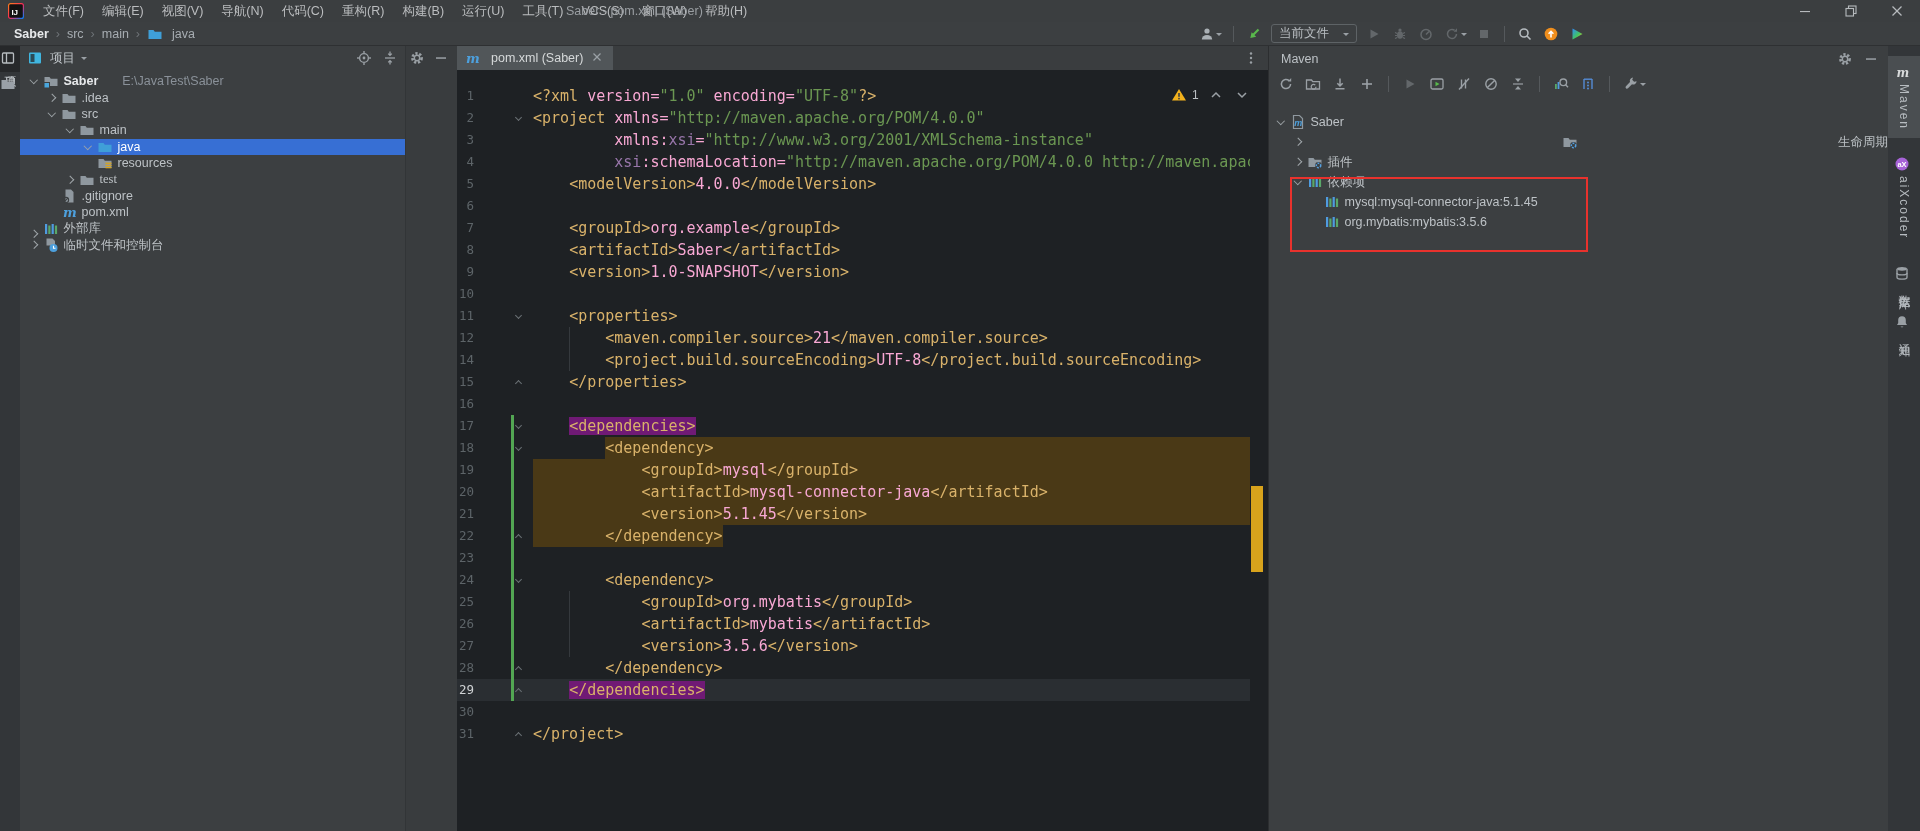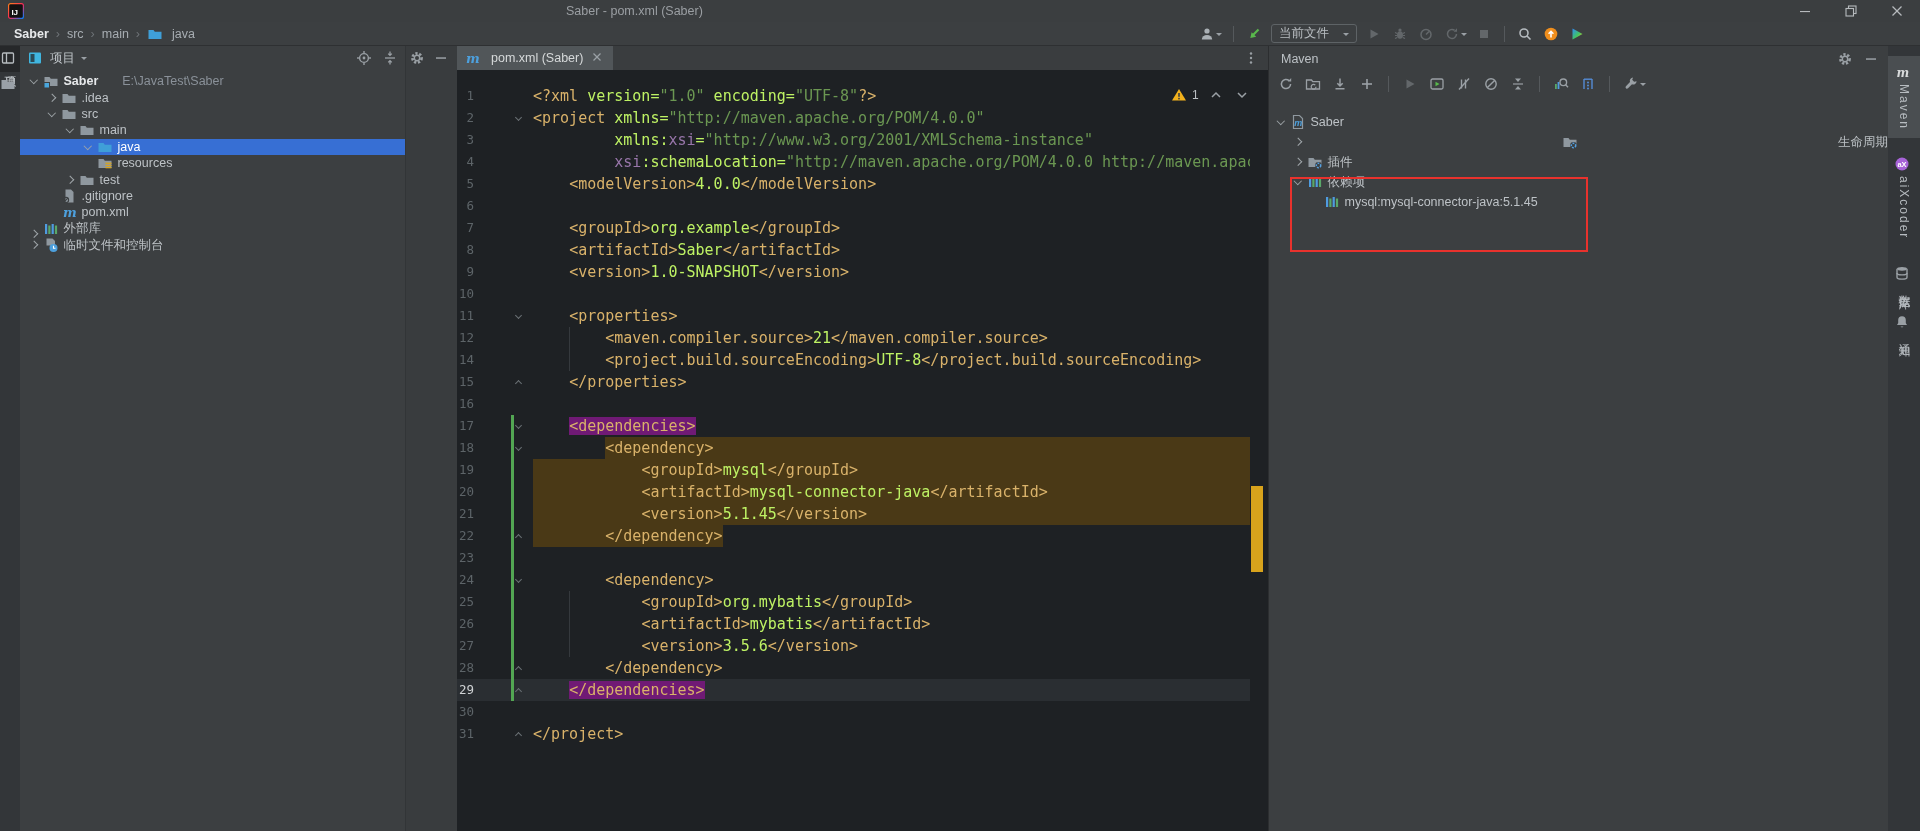--- a/index.html
+++ b/index.html
@@ -74,21 +74,21 @@
   .ln .num { display:inline-block; width:17px; text-align:right; }
   .code-row.caret .ln .num { color:#d0d3d5; }
   .chg-bar { position:absolute; left:54px; top:0; bottom:0; width:3px; background:#53a653; }
   .fold { position:absolute; left:59px; width:5px; height:5px; border-right:1.2px solid #6a7075;
     border-bottom:1.2px solid #6a7075; }
   .fold.d { top:8px; transform:rotate(45deg); }
   .fold.u { top:10px; transform:rotate(-135deg); }
   .lt { flex:1; position:relative; white-space:pre; overflow:hidden; font-size:15px; line-height:22px; }
   .lt.g::before { content:""; position:absolute; left:36px; top:0; bottom:0; width:1px; background:#35393d; }
   .tok.tag { color:#d9b26a; }
-  .tok.txt { color:#bef264;text-align:right; }
+  .tok.txt { color:#f9a8d4;text-align:right; }
   .tok.str { color:#6b9752; }
   .tok.ns  { color:#9876aa; }
   .tok.hl-green { background:#701a75; }
   .lt.bg-head { background:linear-gradient(90deg, transparent 72px, #4a3916 72px); }
   .lt.bg-full { background:#4a3916; }
   .lt.bg-tail { background:linear-gradient(90deg, #4a3916 190px, transparent 190px); }
   #inspection-widget { position:absolute; left:713px; top:40px; display:flex; align-items:center; gap:8px;
     color:#bdc2c6; font-size:12px; }
   #inspection-widget .cnt { margin-left:-4px; }
   #scroll-mark { position:absolute; left:794px; top:440px; width:12px; height:86px; background:#d8a31c; }
@@ -121,20 +121,34 @@
           <defs>
             <linearGradient id="ijg" x1="0" y1="0" x2="1" y2="1">
               <stop offset="0" stop-color="#fc801d"></stop>
               <stop offset=".5" stop-color="#fe2857"></stop>
               <stop offset="1" stop-color="#007eff"></stop>
             </linearGradient>
           </defs>
           <rect x="0.6" y="0.6" width="14.8" height="14.8" rx="2" fill="#121212" stroke="url(#ijg)" stroke-width="1.2"></rect>
           <text x="3.4" y="11.5" font-size="8" font-weight="bold" fill="#fff">IJ</text>
         </svg></span>
+    <div id="menus" style="display: flex;">
+        <div class="menu-item">文件(F)</div>
+        <div class="menu-item">编辑(E)</div>
+        <div class="menu-item">视图(V)</div>
+        <div class="menu-item">导航(N)</div>
+        <div class="menu-item">代码(C)</div>
+        <div class="menu-item">重构(R)</div>
+        <div class="menu-item">构建(B)</div>
+        <div class="menu-item">运行(U)</div>
+        <div class="menu-item">工具(T)</div>
+        <div class="menu-item">VCS(S)</div>
+        <div class="menu-item">窗口(W)</div>
+        <div class="menu-item">帮助(H)</div>
+      </div>
     <span id="win-title">Saber - pom.xml (Saber)</span>
     <div id="win-controls">
         <div class="win-btn">
           <svg width="16" height="16" viewBox="0 0 16 16">
             <rect x="3" y="8" width="10" height="1.1" fill="#b6babd"></rect>
           </svg>
         </div>
         <div class="win-btn">
           <svg width="16" height="16" viewBox="0 0 16 16">
             <rect x="5.5" y="3" width="7.5" height="7.5" fill="none" stroke="#b6babd" stroke-width="1.1"></rect>
@@ -387,21 +401,21 @@
               <path d="M1.5 4h5l1.3 1.7h6.7V13H1.5z" fill="#8f989f"></path>
               <g fill="#d7a520">
                 <rect x="8.5" y="7.6" width="6" height="1.3"></rect>
                 <rect x="8.5" y="9.8" width="6" height="1.3"></rect>
                 <rect x="8.5" y="12" width="6" height="1.3"></rect>
               </g>
             </svg>
           </span>
           <span class="lbl">resources</span>
         </div>
-        <div class="tree-row" style="padding-left: 47px;">
+        <div class="tree-row" style="padding-left: 47px; font-family: Liberation Serif, serif;">
           <span class="chev collapsed"></span>
           <span class="t-icn">
             <svg width="16" height="16" viewBox="0 0 16 16">
               <path d="M1.5 4h5l1.3 1.7h6.7V13H1.5z" fill="#8f989f"></path>
             </svg>
           </span>
           <span class="lbl">test</span>
         </div>
         <div class="tree-row" style="padding-left: 29px;">
           <span class="chev none"></span>
@@ -822,20 +836,32 @@
           <span class="t-icn">
             <svg width="16" height="16" viewBox="0 0 16 16">
               <rect x="2" y="3" width="2.2" height="10" fill="#4f9ce0"></rect>
               <rect x="5.3" y="4.5" width="2.2" height="8.5" fill="#59a869"></rect>
               <rect x="8.6" y="3" width="2.2" height="10" fill="#4f9ce0"></rect>
               <rect x="11.9" y="4.5" width="2.2" height="8.5" fill="#59a869"></rect>
             </svg>
           </span>
           <span class="lbl">mysql:mysql-connector-java:5.1.45</span>
         </div>
+        <div class="tree-row mtree-row" style="padding-left: 43px;">
+          <span class="chev none"></span>
+          <span class="t-icn">
+            <svg width="16" height="16" viewBox="0 0 16 16">
+              <rect x="2" y="3" width="2.2" height="10" fill="#4f9ce0"></rect>
+              <rect x="5.3" y="4.5" width="2.2" height="8.5" fill="#59a869"></rect>
+              <rect x="8.6" y="3" width="2.2" height="10" fill="#4f9ce0"></rect>
+              <rect x="11.9" y="4.5" width="2.2" height="8.5" fill="#59a869"></rect>
+            </svg>
+          </span>
+          <span class="lbl">org.mybatis:mybatis:3.5.6</span>
+        </div>
       </div>
   </div>
 
   <div id="right-stripe">
       <div class="rstripe-btn active">
         <span class="t-icn">
           <svg width="16" height="16" viewBox="0 0 16 16">
             <text x="2.5" y="12.5" font-size="12" font-weight="bold" font-style="italic" fill="#d8dadb" font-family="DejaVu Serif, serif">m</text>
           </svg>
         </span>

